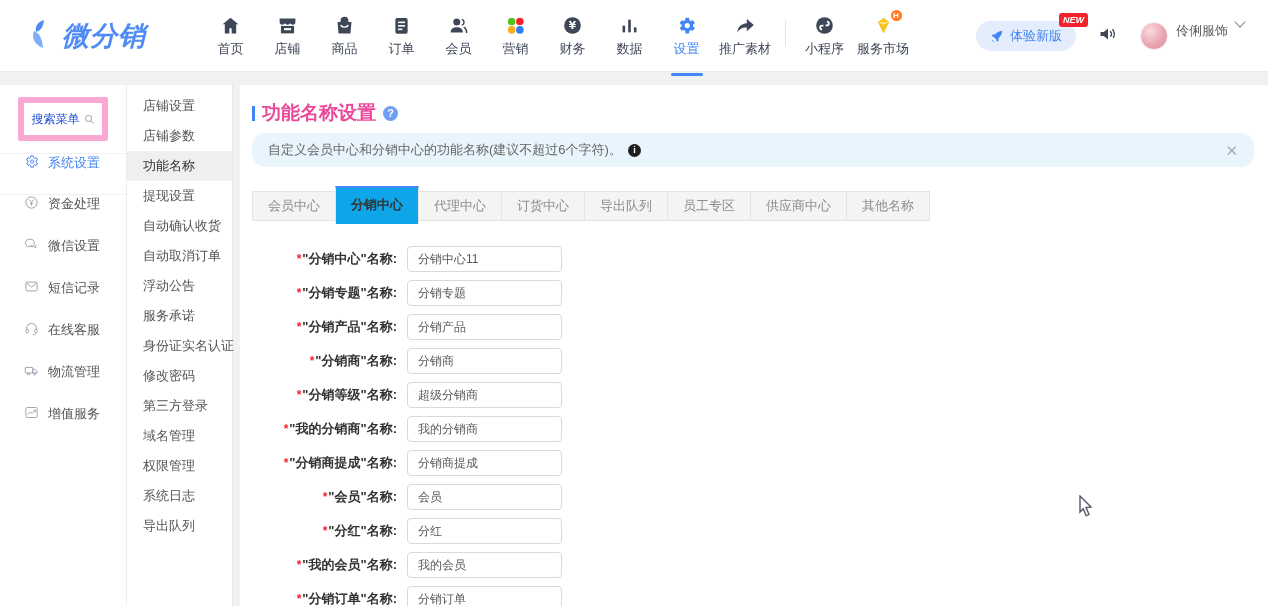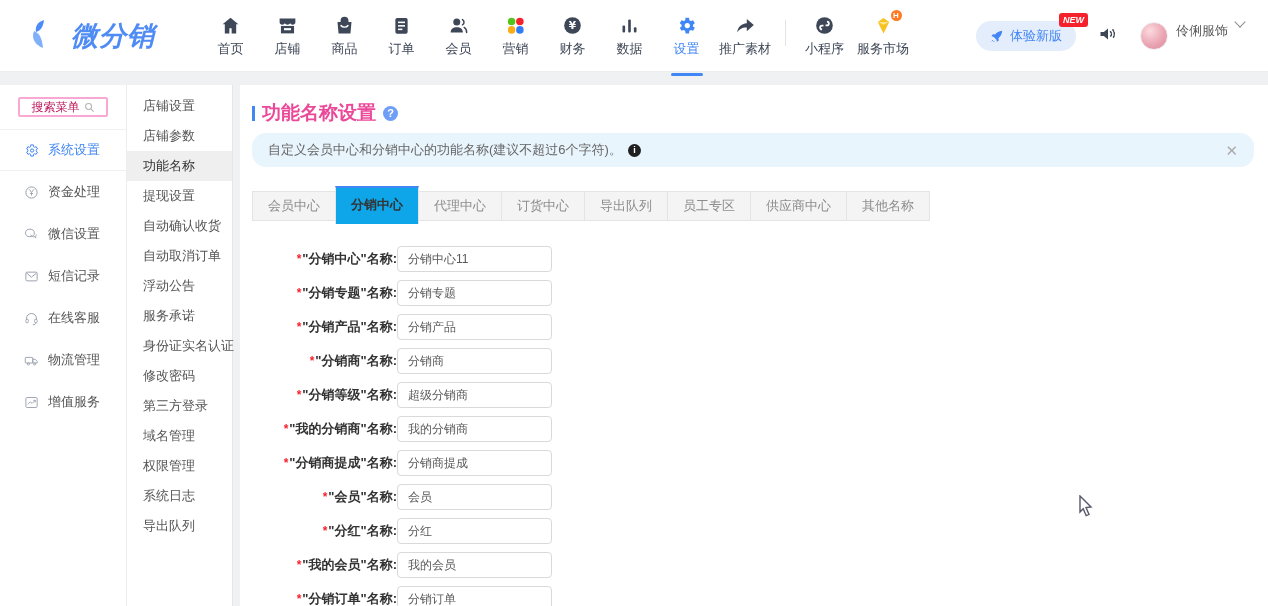--- a/index.html
+++ b/index.html
@@ -3,21 +3,21 @@
 <meta charset="utf-8">
 <style>
   * { margin:0; padding:0; box-sizing:border-box; }
   html,body { width:1268px; height:606px; overflow:hidden; background:#f0f1f3;
     font-family:"Liberation Sans","DejaVu Sans",sans-serif; }
   
   .header { position:relative; height:72px; background:#fff; display:flex; align-items:center;
     padding:0 24px 0 30px; border-bottom:1px solid #ededed; }
   .logo { display:flex; align-items:center; gap:6px; width:150px; }
   .logo-mark { flex:0 0 auto; }
-  .logo-text { font-size:27px; font-weight:bold; font-style:italic; color:#4e8bf5; letter-spacing:1px;margin-left:9px; }
+  .logo-text { font-size:27px; font-weight:bold; font-style:italic; color:#4e8bf5; letter-spacing:1px; }
   .nav { display:flex; align-items:flex-start; gap:0; margin-left:22px; }
   .nav-item { position:relative; display:flex; flex-direction:column; align-items:center; gap:4px;
     min-width:57px; padding:0 4px; cursor:pointer; }
   .nav-item .nav-label { font-size:13px; color:#3e4757; white-space:nowrap; }
   .nav-item.active .nav-label { color:#4086f4; }
   .nav-item.active::after { content:""; position:absolute; bottom:-18px; left:50%; margin-left:-16px;
     width:32px; height:3px; background:#4086f4; border-radius:2px; }
   .nav-icon { height:22px; display:flex; align-items:flex-end; justify-content:center; position:relative; }
   .nav-divider { width:1px; height:26px; background:#e3e3e3; margin:6px 10px 0 10px; }
   .gem-badge { position:absolute; top:-4px; right:-8px; width:11px; height:11px; background:#ff7a21;
@@ -30,24 +30,24 @@
   .account { display:flex; align-items:flex-start; gap:8px; cursor:pointer; }
   .avatar { width:28px; height:28px; border-radius:50%;
     background:radial-gradient(circle at 35% 30%, #fbdade 0%, #eba6b4 55%, #d9899d 100%);
     border:1px solid #eee; }
   .account-name { font-size:13px; color:#595959; }
   .chevron { width:8px; height:8px; border-right:1.5px solid #8c8c8c; border-bottom:1.5px solid #8c8c8c;
     transform:rotate(45deg); margin-top:-4px; }
   
   .page-body { display:flex; margin-top:13px; height:521px; }
   .sidebar1 { width:127px; background:#fff; border-right:1px solid #ededed; padding-top:12px; flex:0 0 auto; }
-  .search-box { margin:0 18px 12px 18px; height:20px; border:2px solid #f9a8d4; border-radius:2px;
-    display:flex; align-items:center; justify-content:center; gap:4px; color:#be185d; font-size:12px;
+  .search-box { margin:0 18px 12px 18px; height:44px; border:6px solid #f9a8d4; border-radius:2px;
+    display:flex; align-items:center; justify-content:center; gap:4px; color:#1d4ed8; font-size:12px;
     background:#fff; cursor:text; }
-  .s1-item { height:42px; display:flex; align-items:center; gap:9px; padding-left:24px;
+  .s1-item { height:42px; display:flex; gap:9px; padding-left:24px;
     font-size:13px; color:#555; cursor:pointer; }
   .s1-item.active { color:#4086f4; border-top:1px solid #f0f0f0; border-bottom:1px solid #f0f0f0; }
   .sidebar2 { width:106px; background:#fff; border-right:1px solid #e6e6e6; padding-top:6px; flex:0 0 auto; }
   .s2-item { height:30px; line-height:30px; padding-left:16px; font-size:13px; color:#555;
     white-space:nowrap; cursor:pointer; }
   .s2-item.active { background:#efefef; color:#333; }
   .main { flex:1; background:#fff; margin-left:7px; padding:18px 14px 0 12px; position:relative; }
   
   .page-title-row { display:flex; align-items:center; gap:7px; margin-bottom:10px; height:20px; }
   .title-bar { width:3px; height:15px; background:#4086f4; }
@@ -63,21 +63,21 @@
   .tabs { display:flex; align-items:flex-start; height:38px; }
   .tab { height:30px; line-height:28px; margin-top:5px; padding:0 15px; font-size:13px; color:#8c8c8c;
     background:#f4f4f4; border:1px solid #e4e4e4; margin-left:-1px; cursor:pointer; white-space:nowrap; }
   .tab:first-child { margin-left:0; }
   .tab.active { height:38px; line-height:33px; margin-top:0; background:#0ea5e9; color:#333; font-weight:bold;
     border:1px solid #e4e4e4; border-top:2px solid #4086f4; border-bottom:none; }
   .form { margin-top:22px; }
   .form-row { display:flex; align-items:center; margin-bottom:8px; height:26px; }
   .form-label { width:145px; text-align:right; font-size:13px; font-weight:bold; color:#333; white-space:nowrap; }
   .req { color:#f5222d; margin-right:1px; font-size:12px; }
-  .form-input { margin-left:0; width:155px; height:26px; border:1px solid #d9d9d9; border-radius:4px;
+  .form-input { margin-left:10px; width:155px; height:26px; border:1px solid #d9d9d9; border-radius:4px;
     padding:0 10px; font-size:12px; color:#595959; outline:none; font-family:"Liberation Sans",sans-serif; }
   
   .cursor { position:absolute; left:1078px; top:495px; z-index:99; pointer-events:none; }
 </style>
 </head>
 <body>
 
 <div class="header">
   <div class="logo">
     <span class="logo-mark">

